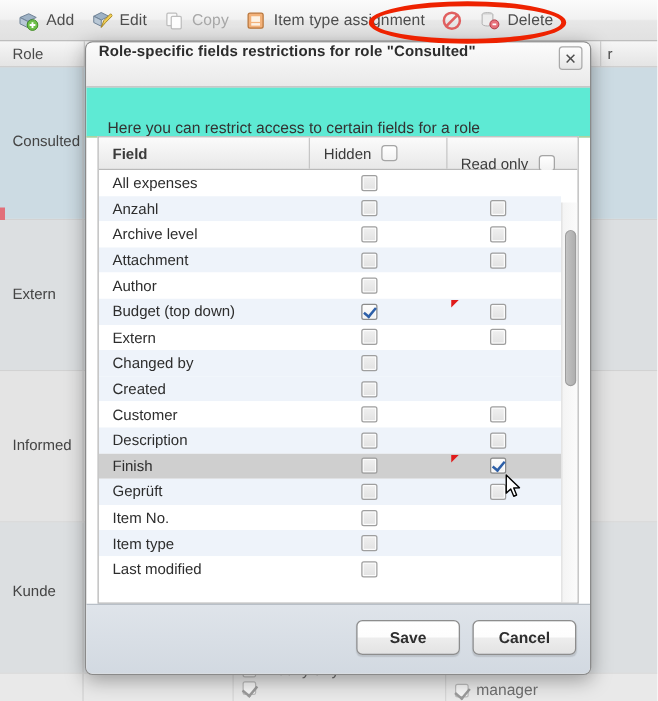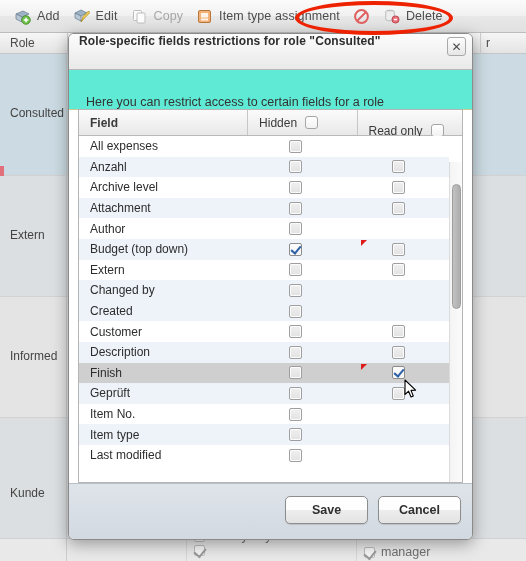--- a/index.html
+++ b/index.html
@@ -233,21 +233,21 @@
         <span class="rlabel" style="top:52px;">Extern</span>
       </div>
       <div class="bg-row" style="top:243px;height:121px;">
         <div class="leftcell" style="background:#e4e4e4;"></div>
         <div class="restcell" style="background:#e4e4e4;"></div>
         <span class="rlabel" style="top:52px;">Informed</span>
       </div>
       <div class="bg-row" style="top:364px;height:121px;">
         <div class="leftcell" style="background:#dcdfe1;"></div>
         <div class="restcell" style="background:#dcdfe1;"></div>
-        <span class="rlabel" style="top:68px;">Kunde</span>
+        <span class="rlabel" style="top:48px;">Kunde</span>
       </div>
       <div class="bg-row" style="top:485px;height:43px;border-bottom:none;">
         <div class="leftcell" style="background:#e9e9e9;"></div>
         <div class="restcell" style="background:#e9e9e9;"></div>
       </div>
     </div>
 
     <div class="vdiv" style="left:186px; top:485px; height:43px;"></div>
     <div class="vdiv" style="left:356px; top:485px; height:43px;"></div>
 

